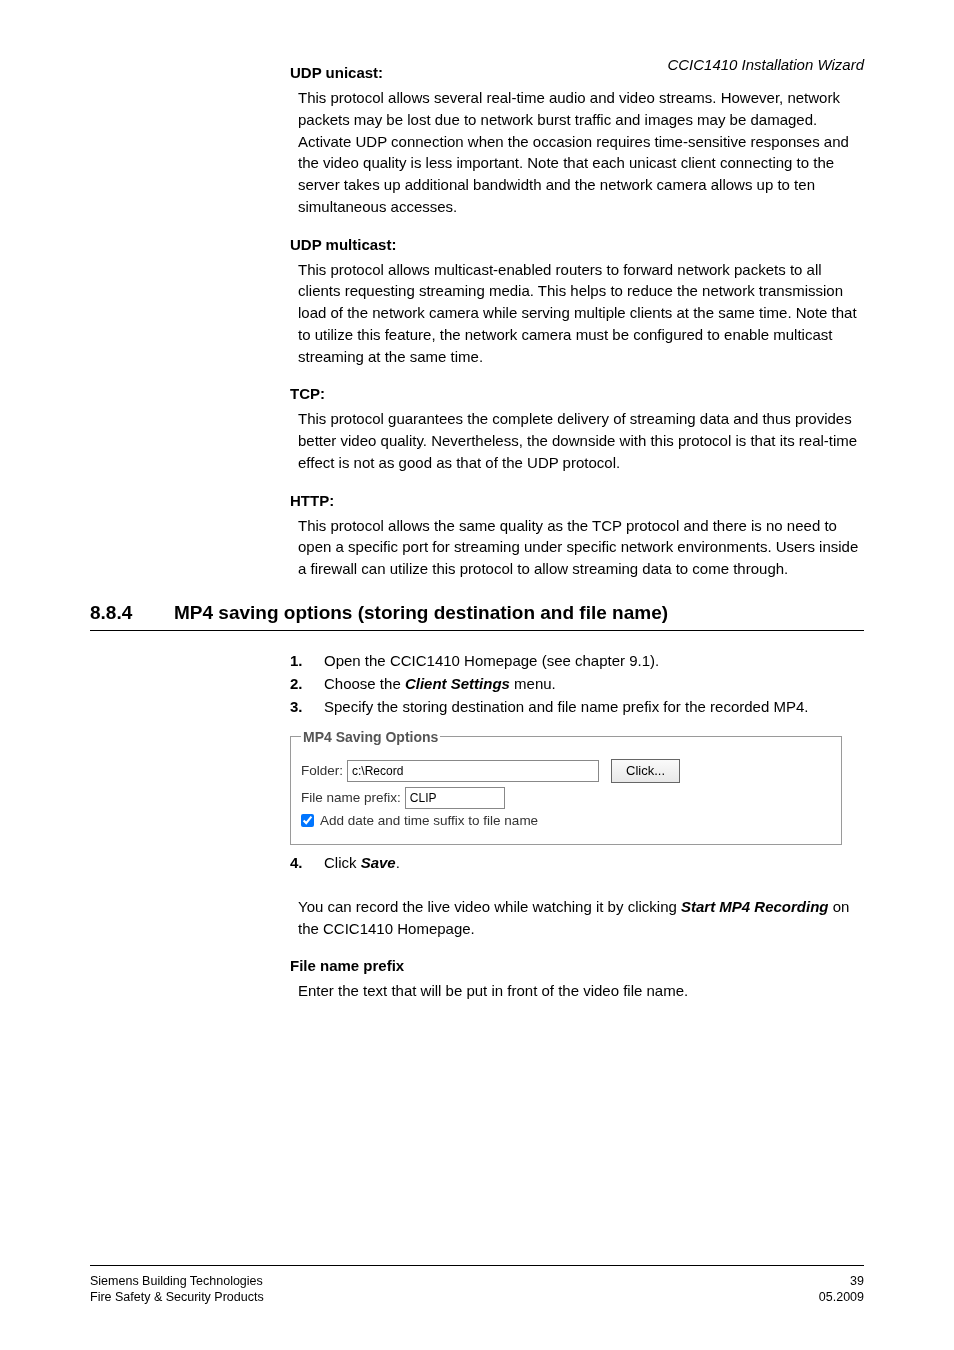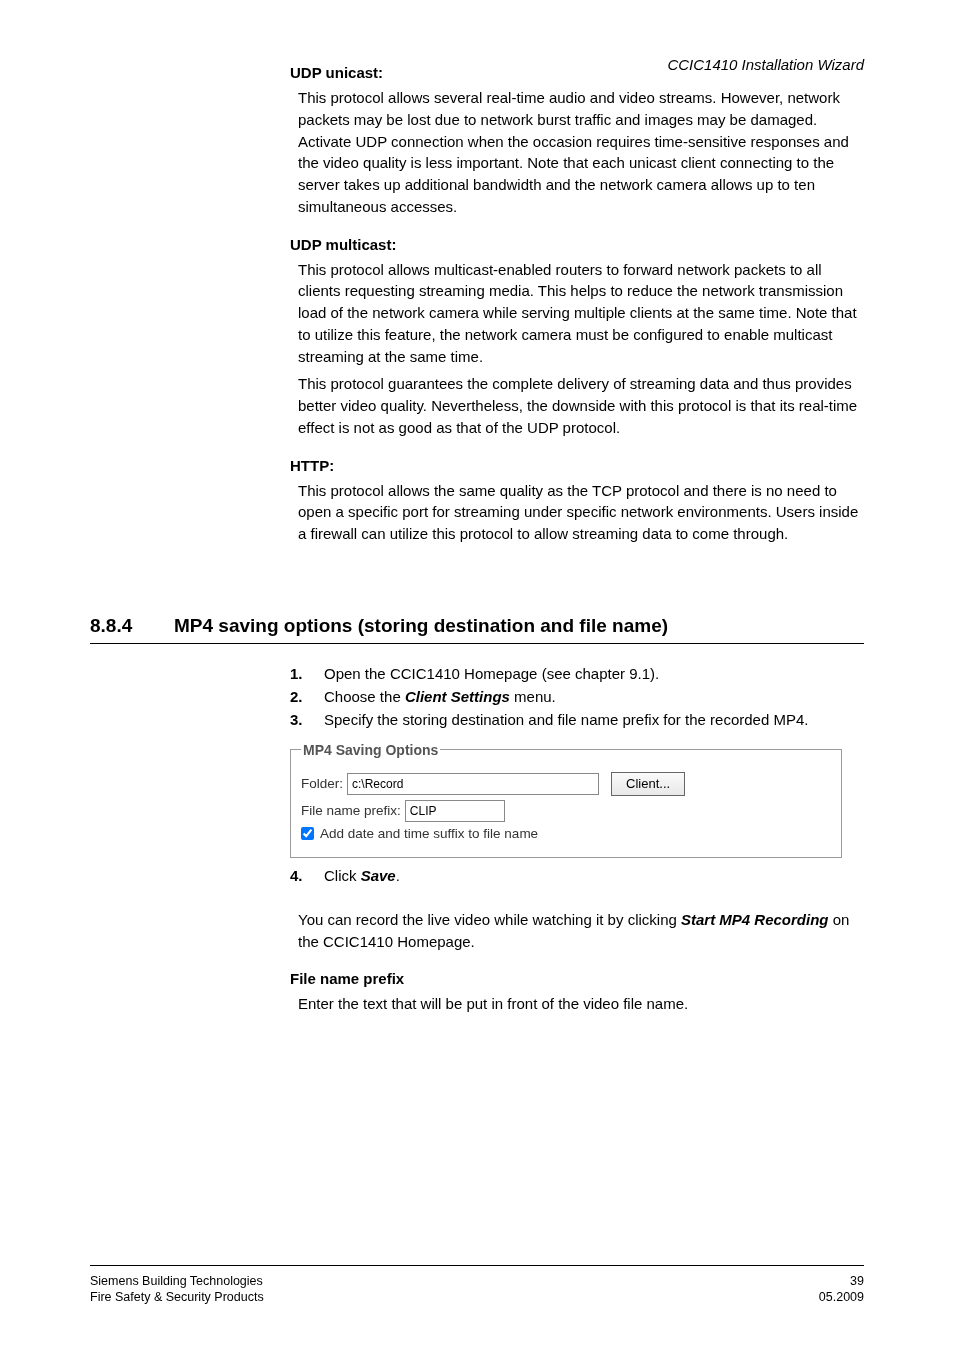--- a/index.html
+++ b/index.html
@@ -5,21 +5,21 @@
   * { box-sizing: border-box; margin: 0; padding: 0; }
   html, body { width: 954px; height: 1350px; background: #fff; font-family: Arial, Helvetica, sans-serif; color: #000; }
   .page { width: 954px; height: 1350px; position: relative; padding: 60px 90px 50px 90px; }
   .header-right { position: absolute; top: 56px; right: 90px; font-style: italic; font-size: 15px; }
   .content { margin-left: 200px; margin-right: 0; }
   .para-head { font-weight: bold; font-size: 15px; margin-top: 4px; margin-bottom: 6px; }
   .para-head.spaced { margin-top: 18px; }
   .para { font-size: 15px; line-height: 1.45; margin-bottom: 6px; margin-left: 8px; }
   .section-row { display: flex; align-items: baseline; gap: 28px; margin-top: 22px; margin-bottom: 6px; margin-left: -200px; }
   .secnum { font-weight: bold; font-size: 19px; width: 56px; flex: 0 0 auto; }
-  .sectitle { font-weight: bold; font-size: 19px; flex: 1 1 auto; margin-top: 48px; }
+  .sectitle { font-weight: bold; font-size: 19px; flex: 1 1 auto; }
   .hr { border: none; border-top: 1px solid #000; margin: 6px 0 18px 0; margin-left: -200px; }
   ol.steps { list-style: none; padding: 0; margin: 0 0 10px 0; }
   ol.steps li { display: flex; font-size: 15px; line-height: 1.55; }
   ol.steps li .num { font-weight: bold; width: 34px; flex: 0 0 auto; }
   ol.steps li .txt { flex: 1 1 auto; }
   .boldit { font-weight: bold; font-style: italic; }
   .figure { margin: 2px 0 6px 0; }
   fieldset.mp4 { width: 552px; border: 1px solid #9a9a9a; padding: 14px 10px 16px 10px; font-family: Tahoma, Arial, sans-serif; }
   fieldset.mp4 legend { font-weight: bold; font-size: 14px; color: #555; padding: 0 2px; }
   .row { display: flex; align-items: center; gap: 4px; margin-bottom: 4px; font-size: 13.5px; color: #333; }
@@ -41,20 +41,21 @@
 <div class="page">
   <div class="header-right">CCIC1410 Installation Wizard</div>
 
   <div class="content">
     <div class="para-head">UDP unicast:</div>
     <p class="para">This protocol allows several real-time audio and video streams. However, network packets may be lost due to network burst traffic and images may be damaged. Activate UDP connection when the occasion requires time-sensitive responses and the video quality is less important. Note that each unicast client connecting to the server takes up additional bandwidth and the network camera allows up to ten simultaneous accesses.</p>
 
     <div class="para-head spaced">UDP multicast:</div>
     <p class="para">This protocol allows multicast-enabled routers to forward network packets to all clients requesting streaming media. This helps to reduce the network transmission load of the network camera while serving multiple clients at the same time. Note that to utilize this feature, the network camera must be configured to enable multicast streaming at the same time.</p>
 
+    <div class="para-head spaced">TCP:</div>
     <p class="para">This protocol guarantees the complete delivery of streaming data and thus provides better video quality. Nevertheless, the downside with this protocol is that its real-time effect is not as good as that of the UDP protocol.</p>
 
     <div class="para-head spaced">HTTP:</div>
     <p class="para">This protocol allows the same quality as the TCP protocol and there is no need to open a specific port for streaming under specific network environments. Users inside a firewall can utilize this protocol to allow streaming data to come through.</p>
 
     <div class="section-row">
       <div class="secnum">8.8.4</div>
       <div class="sectitle">MP4 saving options (storing destination and file name)</div>
     </div>
     <hr class="hr">
@@ -75,21 +76,21 @@
         <span class="txt">Specify the storing destination and file name prefix for the recorded MP4.</span>
       </li>
     </ol>
 
     <div class="figure">
       <fieldset class="mp4">
         <legend>MP4 Saving Options</legend>
         <div class="row">
           <label>Folder:</label>
           <input type="text" class="folder-input" value="c:\Record" style="">
-          <button class="browse-btn">Client...</button>
+          <button class="browse-btn">Click...</button>
         </div>
         <div class="row">
           <label>File name prefix:</label>
           <input type="text" class="prefix-input" value="CLIP" style="">
         </div>
         <div class="chk-row">
           <input type="checkbox" checked="" style="">
           <span>Add date and time suffix to file name</span>
         </div>
       </fieldset>

